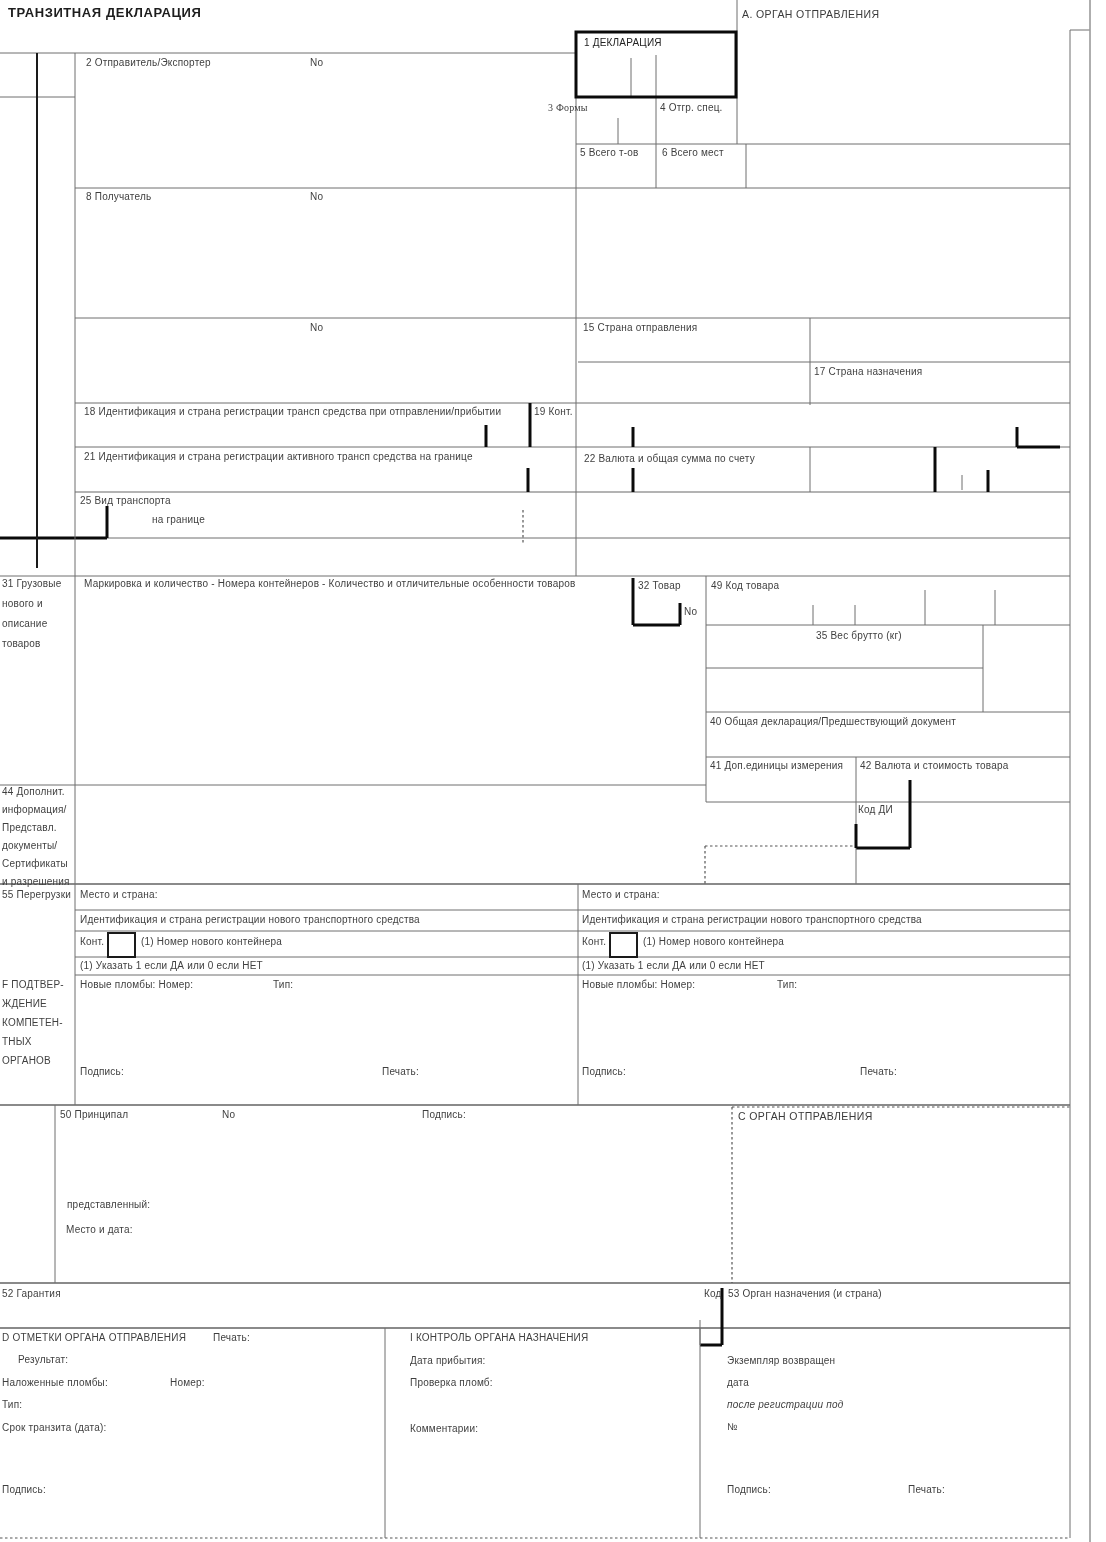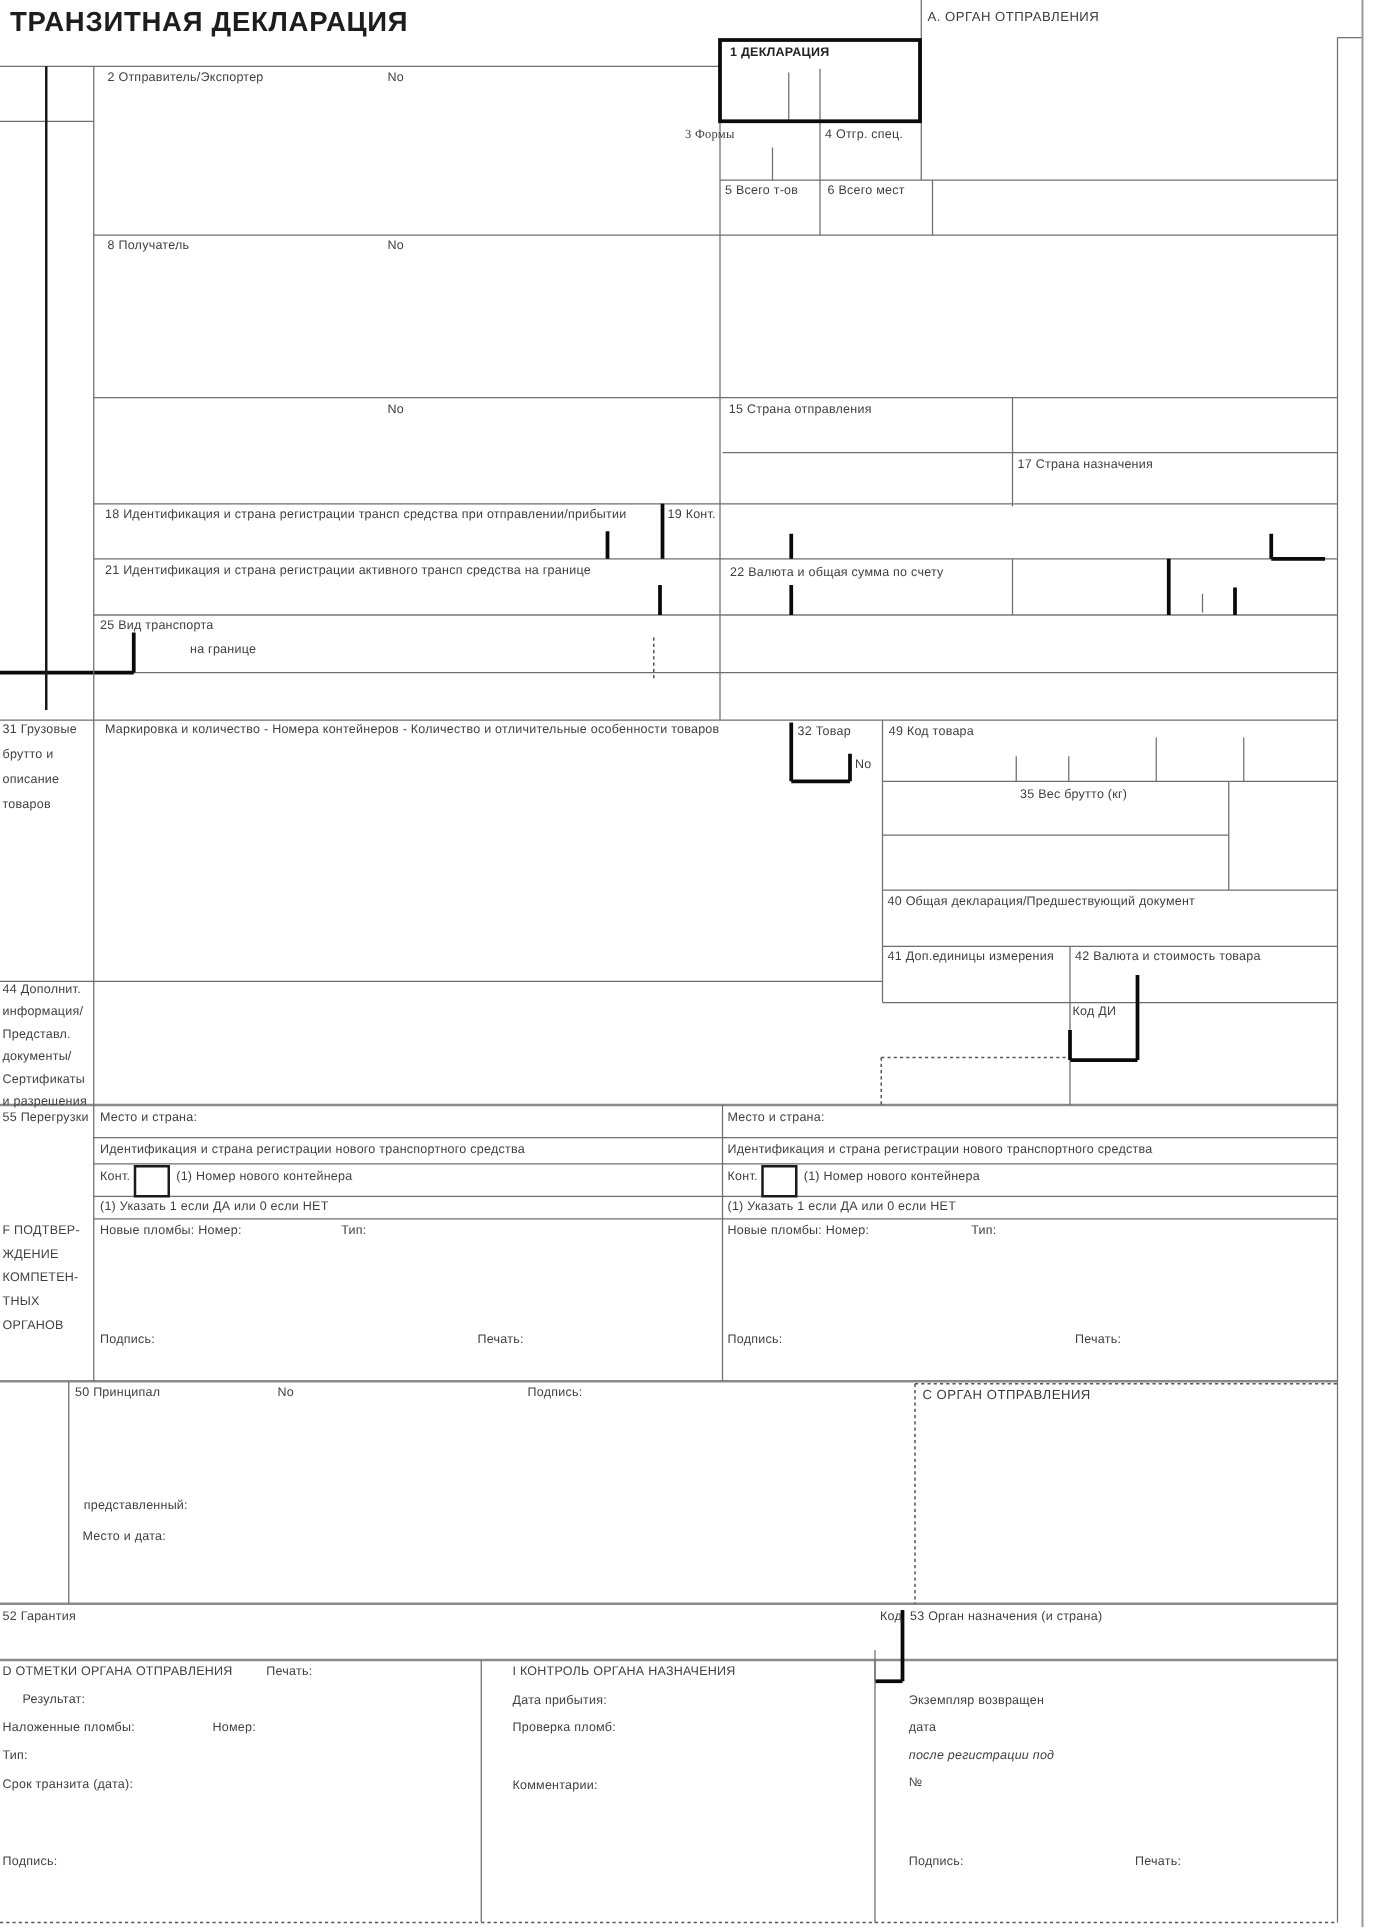--- a/index.html
+++ b/index.html
@@ -12,24 +12,24 @@
   }
   .grid{position:absolute;left:0;top:0;width:1106px;height:1542px;}
   .lbl{
     position:absolute;
     font-size:10px;
     color:#3f3f3f;
     white-space:nowrap;
     line-height:1.15;
     letter-spacing:0.2px;
   }
-  .b{font-weight:bold;color:#222;}
+  .b{font-weight:normal;color:#222;}
   .title{
     position:absolute;left:8px;top:5px;
-    font-size:22px;font-weight:bold;color:#1d1d1d;
+    font-size:13px;font-weight:bold;color:#1d1d1d;
     letter-spacing:0.6px;
   }
   .hdr{font-size:10.5px;letter-spacing:0.4px;color:#3a3a3a;}
   .field{position:absolute;background:transparent;}
   
   .tn{stroke:#6e6e6e;stroke-width:1;}
   .g1{stroke:#9a9a9a;stroke-width:1.6;}
   .g2{stroke:#8a8a8a;stroke-width:2;}
   .bd{stroke:#0a0a0a;stroke-width:3;}
   .m2{stroke:#1a1a1a;stroke-width:2;}
@@ -150,21 +150,21 @@
   <span class="lbl" style="left:583px;top:322px;">15 Страна отправления</span>
   <span class="lbl" style="left:814px;top:366px;">17 Страна назначения</span>
   <span class="lbl" style="left:84px;top:406px;">18 Идентификация и страна регистрации трансп средства при отправлении/прибытии</span>
   <span class="lbl" style="left:534px;top:406px;">19 Конт.</span>
   <span class="lbl" style="left:84px;top:451px;">21 Идентификация и страна регистрации активного трансп средства на границе</span>
   <span class="lbl" style="left:584px;top:453px;">22 Валюта и общая сумма по счету</span>
   <span class="lbl" style="left:80px;top:495px;">25 Вид транспорта</span>
   <span class="lbl" style="left:112px;top:514px;padding-left:40px;">на границе</span>
 
   <span class="lbl" style="left:2px;top:578px;">31 Грузовые</span>
-  <span class="lbl" style="left:2px;top:598px;">брутто и</span>
+  <span class="lbl" style="left:2px;top:598px;">нового и</span>
   <span class="lbl" style="left:2px;top:618px;">описание</span>
   <span class="lbl" style="left:2px;top:638px;">товаров</span>
   <span class="lbl" style="left:84px;top:578px;">Маркировка и количество - Номера контейнеров - Количество и отличительные особенности товаров</span>
 
   <span class="lbl" style="left:638px;top:580px;">32 Товар</span>
   <span class="lbl" style="left:684px;top:606px;">No</span>
   <span class="lbl" style="left:711px;top:580px;">49 Код товара</span>
   <span class="lbl" style="left:816px;top:630px;">35 Вес брутто (кг)</span>
   <span class="lbl" style="left:710px;top:716px;">40 Общая декларация/Предшествующий документ</span>
   <span class="lbl" style="left:710px;top:760px;">41 Доп.единицы измерения</span>

